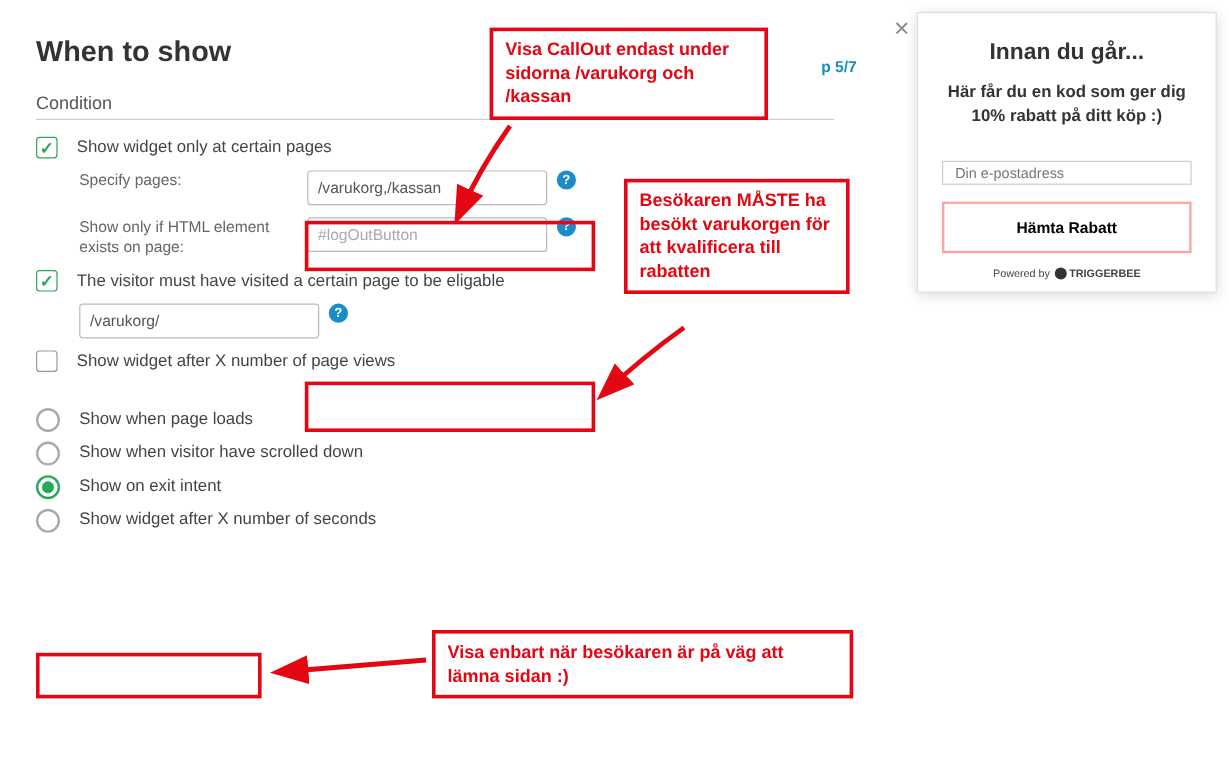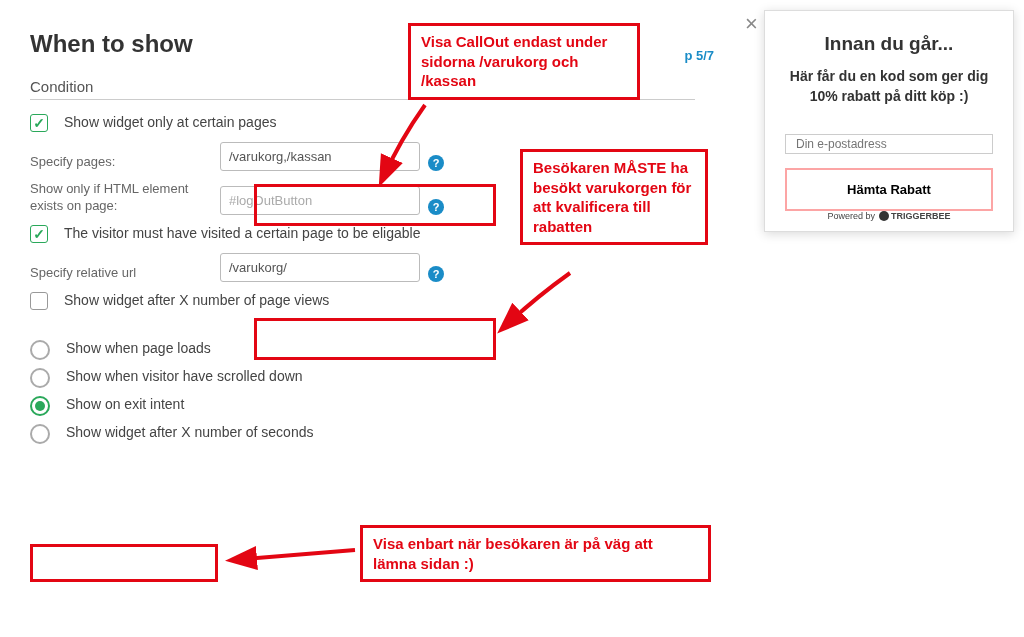--- a/index.html
+++ b/index.html
@@ -86,21 +86,22 @@
       height: 10px;
       background: #2aa85a;
       border-radius: 50%;
     }
     .row-label {
       color: #444;
       font-size: 14px;
     }
     .sub-row {
       display: flex;
-      align-items: flex-end;
+      align-items: flex-start;
+      margin-left: 36px;
       margin-bottom: 10px;
     }
     .sub-label {
       color: #666;
       font-size: 13px;
       width: 190px;
       line-height: 1.3;
     }
     .text-input {
       width: 200px;
@@ -193,21 +194,21 @@
     .popup-button {
       width: 100%;
       padding: 12px;
       background: #fff;
       border: 2px solid #fca5a5;
       font-size: 13px;
       font-weight: 700;
       cursor: pointer;
     }
     .powered {
-      margin-top: 0;
+      margin-top: 12px;
       font-size: 9px;
       color: #444;
       display: flex;
       align-items: center;
       justify-content: center;
       gap: 4px;
     }
     .powered .tb {
       display: inline-flex;
       align-items: center;
@@ -244,21 +245,20 @@
     <span class="sub-label">Show only if HTML element exists on page:</span>
     <input class="text-input" placeholder="#logOutButton" style="">
     <span class="help-icon">?</span>
   </div>
 
   <div class="field-row" style="margin-top:10px;">
     <span class="checkbox checked"></span>
     <span class="row-label">The visitor must have visited a certain page to be eligable</span>
   </div>
   <div class="sub-row">
-    <span class="sub-label">Specify relative url</span>
     <input class="text-input" value="/varukorg/" style="">
     <span class="help-icon">?</span>
   </div>
 
   <div class="field-row" style="margin-top:10px;">
     <span class="checkbox"></span>
     <span class="row-label">Show widget after X number of page views</span>
   </div>
 
   <div class="display-trigger-section">

